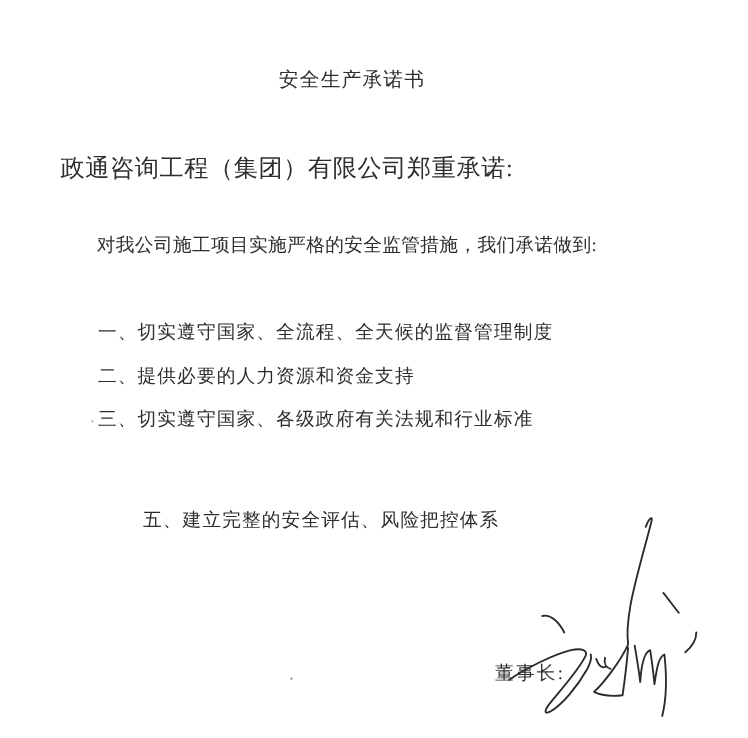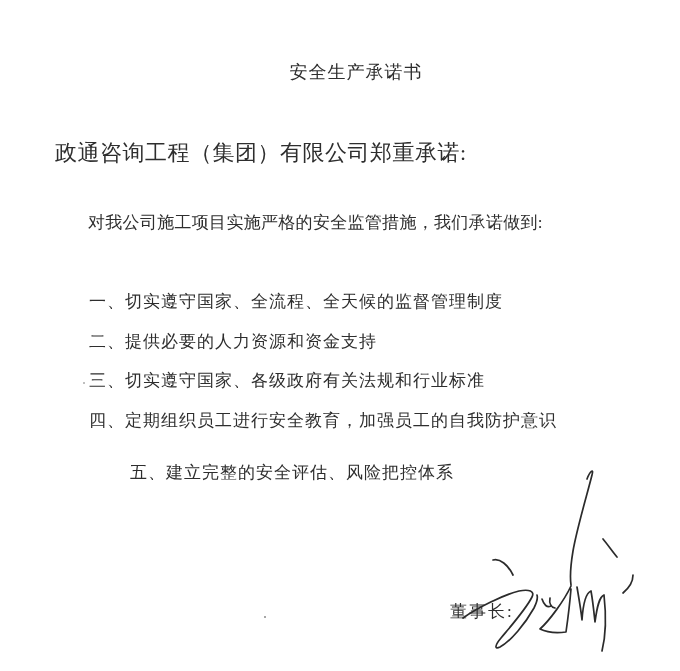--- a/index.html
+++ b/index.html
@@ -12,21 +12,20 @@
     color:#2e2e2e;
     margin:0 auto;
   }
   .txt{position:absolute;line-height:1.25;white-space:nowrap;}
   .doc-title{
     left:0;top:61px;width:640px;
     text-align:center;
     font-size:18px;
     letter-spacing:1px;
     font-weight:400;
-    padding-left:36px;
   }
   .salutation{left:55px;top:139px;font-size:22px;letter-spacing:0.5px;}
   .intro{left:88px;top:212px;font-size:17px;letter-spacing:0.3px;}
   .commitment{left:89px;font-size:17px;letter-spacing:1px;}
   .c0{top:291px;}
   .c1{top:331px;}
   .c2{top:370px;}
   .c3{top:410px;}
   .c4{top:462px;margin-left:41px;}
   .sig-label{left:405px;top:601px;font-size:17px;letter-spacing:2px;margin-left:45px;}
@@ -43,21 +42,20 @@
 
   <div class="txt doc-title">安全生产承诺书</div>
 
   <div class="txt salutation">政通咨询工程（集团）有限公司郑重承诺:</div>
 
   <div class="txt intro">对我公司施工项目实施严格的安全监管措施，我们承诺做到:</div>
 
   <div class="txt commitment c0">一、切实遵守国家、全流程、全天候的监督管理制度</div>
   <div class="txt commitment c1">二、提供必要的人力资源和资金支持</div>
   <div class="txt commitment c2">三、切实遵守国家、各级政府有关法规和行业标准</div>
-  <div class="txt commitment c3">四、定期组织员工进行安全教育，加强员工的自我防护意识</div>
   <div class="txt commitment c4">五、建立完整的安全评估、风险把控体系</div>
 
   <div class="txt sig-label">董事长:</div>
 
   <svg class="signature-svg" viewBox="0 0 225 219" aria-hidden="true">
 
     <path d="M 132,27 C 135,19 139,16 137,23 C 132,43 122,76 118,99 C 115,117 115,126 116,133"></path>
 
     <path d="M 148,87 C 153,93 157,99 162,105"></path>
 

